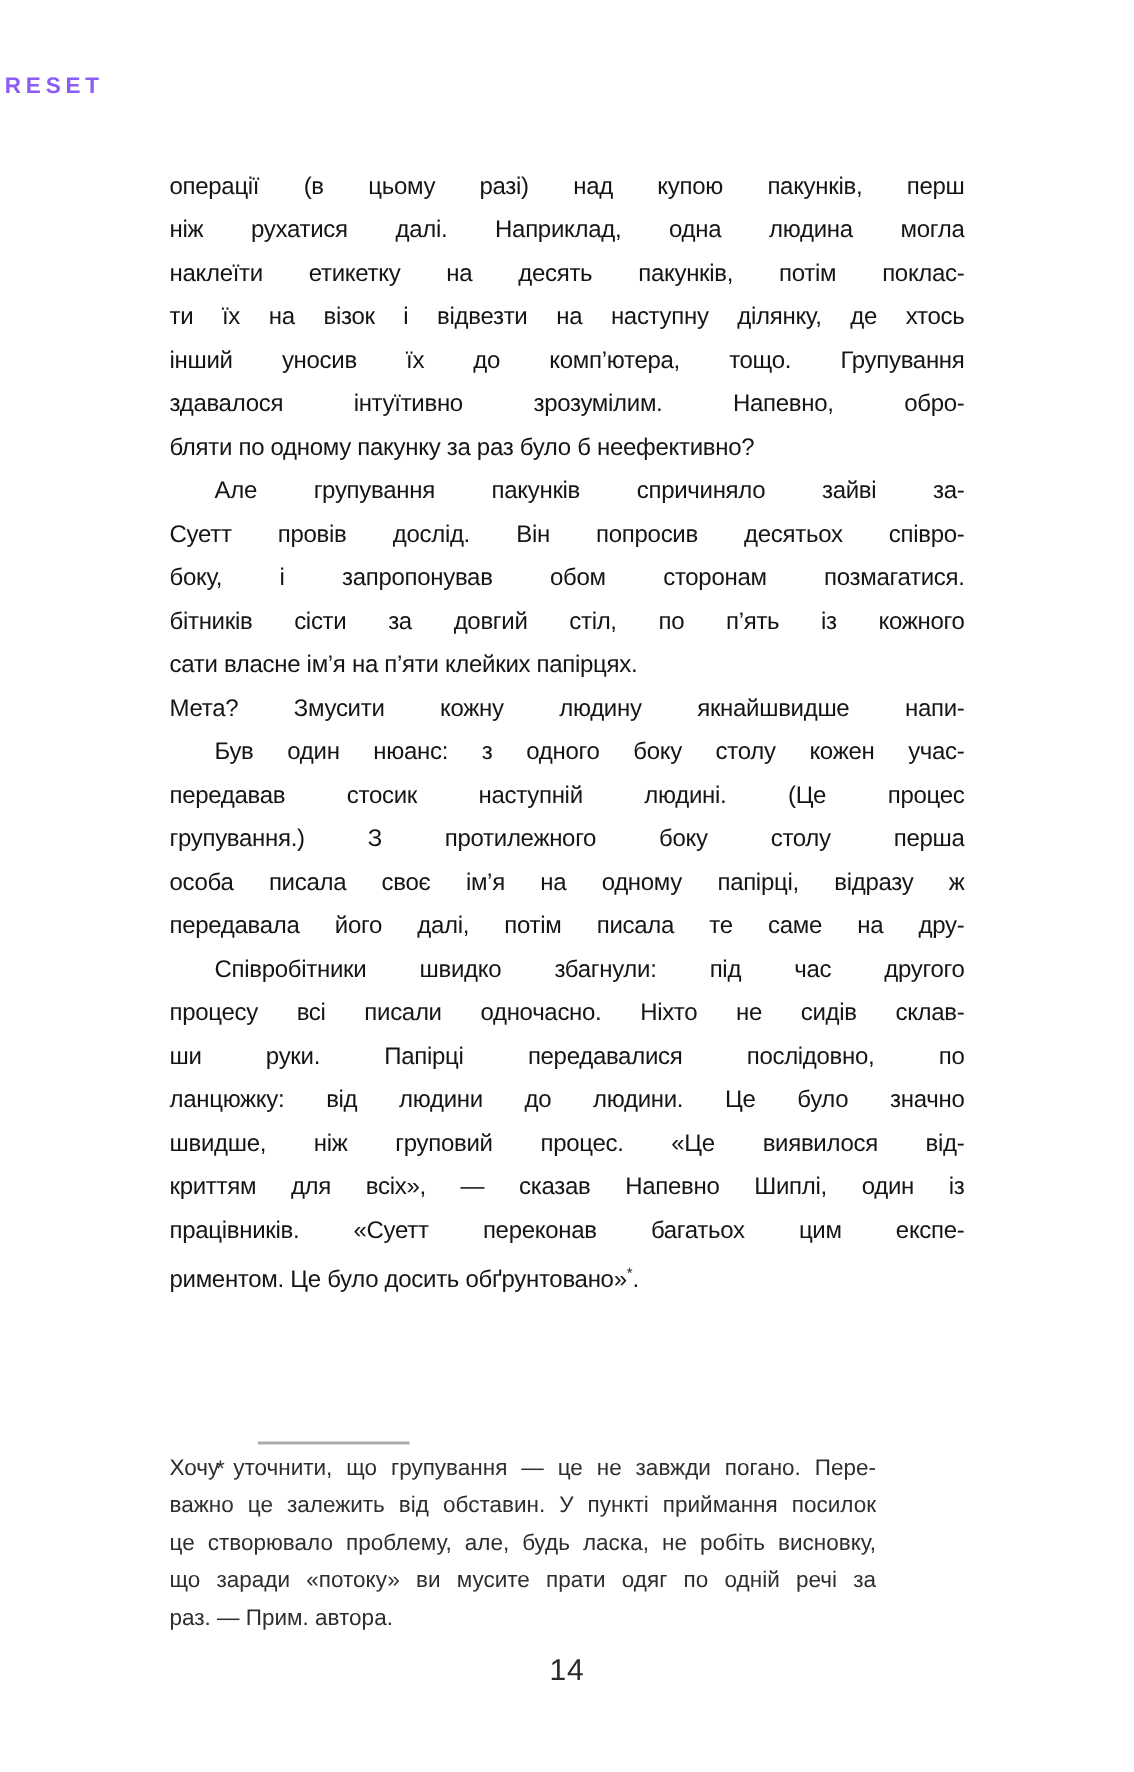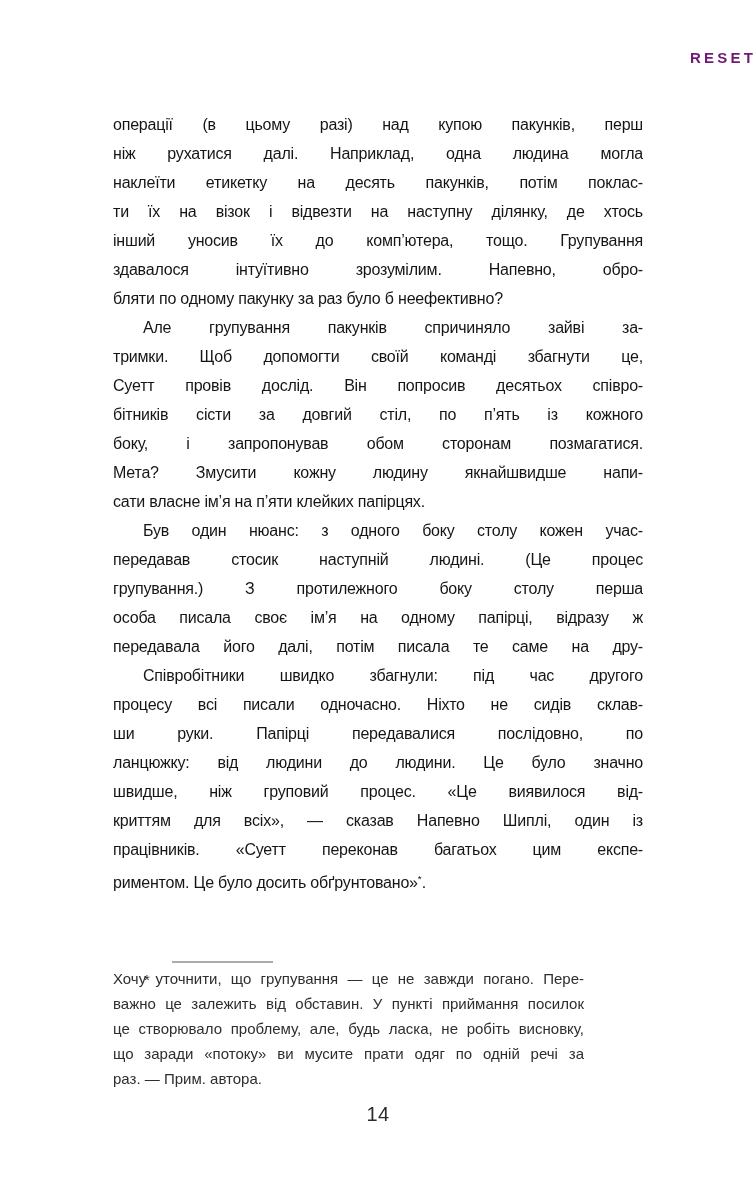--- a/index.html
+++ b/index.html
@@ -12,27 +12,27 @@
     width: 756px;
     height: 1181px;
     background: #ffffff;
     overflow: hidden;
   }
   .running-head {
     position: absolute;
     top: 49px;
     left: 0;
     right: 0;
-    text-align: right;
+    text-align: left;
     font-family: "Liberation Sans", sans-serif;
     font-weight: bold;
     font-size: 15px;
     letter-spacing: 3.2px;
     text-indent: 3.2px;
-    color: #701a75;
+    color: #8b5cf6;
   }
   .body-text {
     position: absolute;
     left: 113px;
     top: 110px;
     width: 530px;
     font-family: Liberation Sans, sans-serif;
     font-size: 16px;
     line-height: 29px;
     letter-spacing: -0.2px;
@@ -115,26 +115,25 @@
         <div class="line jline">операції (в цьому разі) над купою пакунків, перш</div>
         <div class="line jline">ніж рухатися далі. Наприклад, одна людина могла</div>
         <div class="line jline">наклеїти етикетку на десять пакунків, потім поклас-</div>
         <div class="line jline">ти їх на візок і відвезти на наступну ділянку, де хтось</div>
         <div class="line jline">інший уносив їх до комп’ютера, тощо. Групування</div>
         <div class="line jline">здавалося інтуїтивно зрозумілим. Напевно, обро-</div>
         <div class="line endline">бляти по одному пакунку за раз було б неефективно?</div>
       </div>
     <div class="para indent">
         <div class="line jline">Але групування пакунків спричиняло зайві за-</div>
-        <div class="line jline">тримки. Щоб допомогти своїй команді збагнути це,</div>
         <div class="line jline">Суетт провів дослід. Він попросив десятьох співро-</div>
+        <div class="line jline">боку, і запропонував обом сторонам позмагатися.</div>
         <div class="line jline">бітників сісти за довгий стіл, по п’ять із кожного</div>
-        <div class="line jline">боку, і запропонував обом сторонам позмагатися.</div>
+        <div class="line endline">сати власне ім’я на п’яти клейких папірцях.</div>
         <div class="line jline">Мета? Змусити кожну людину якнайшвидше напи-</div>
-        <div class="line endline">сати власне ім’я на п’яти клейких папірцях.</div>
       </div>
     <div class="para indent">
         <div class="line jline">Був один нюанс: з одного боку столу кожен учас-</div>
         <div class="line jline">передавав стосик наступній людині. (Це процес</div>
         <div class="line jline">групування.) З протилежного боку столу перша</div>
         <div class="line jline">особа писала своє ім’я на одному папірці, відразу ж</div>
         <div class="line jline">передавала його далі, потім писала те саме на дру-</div>
       </div>
     <div class="para indent">
         <div class="line jline">Співробітники швидко збагнули: під час другого</div>

